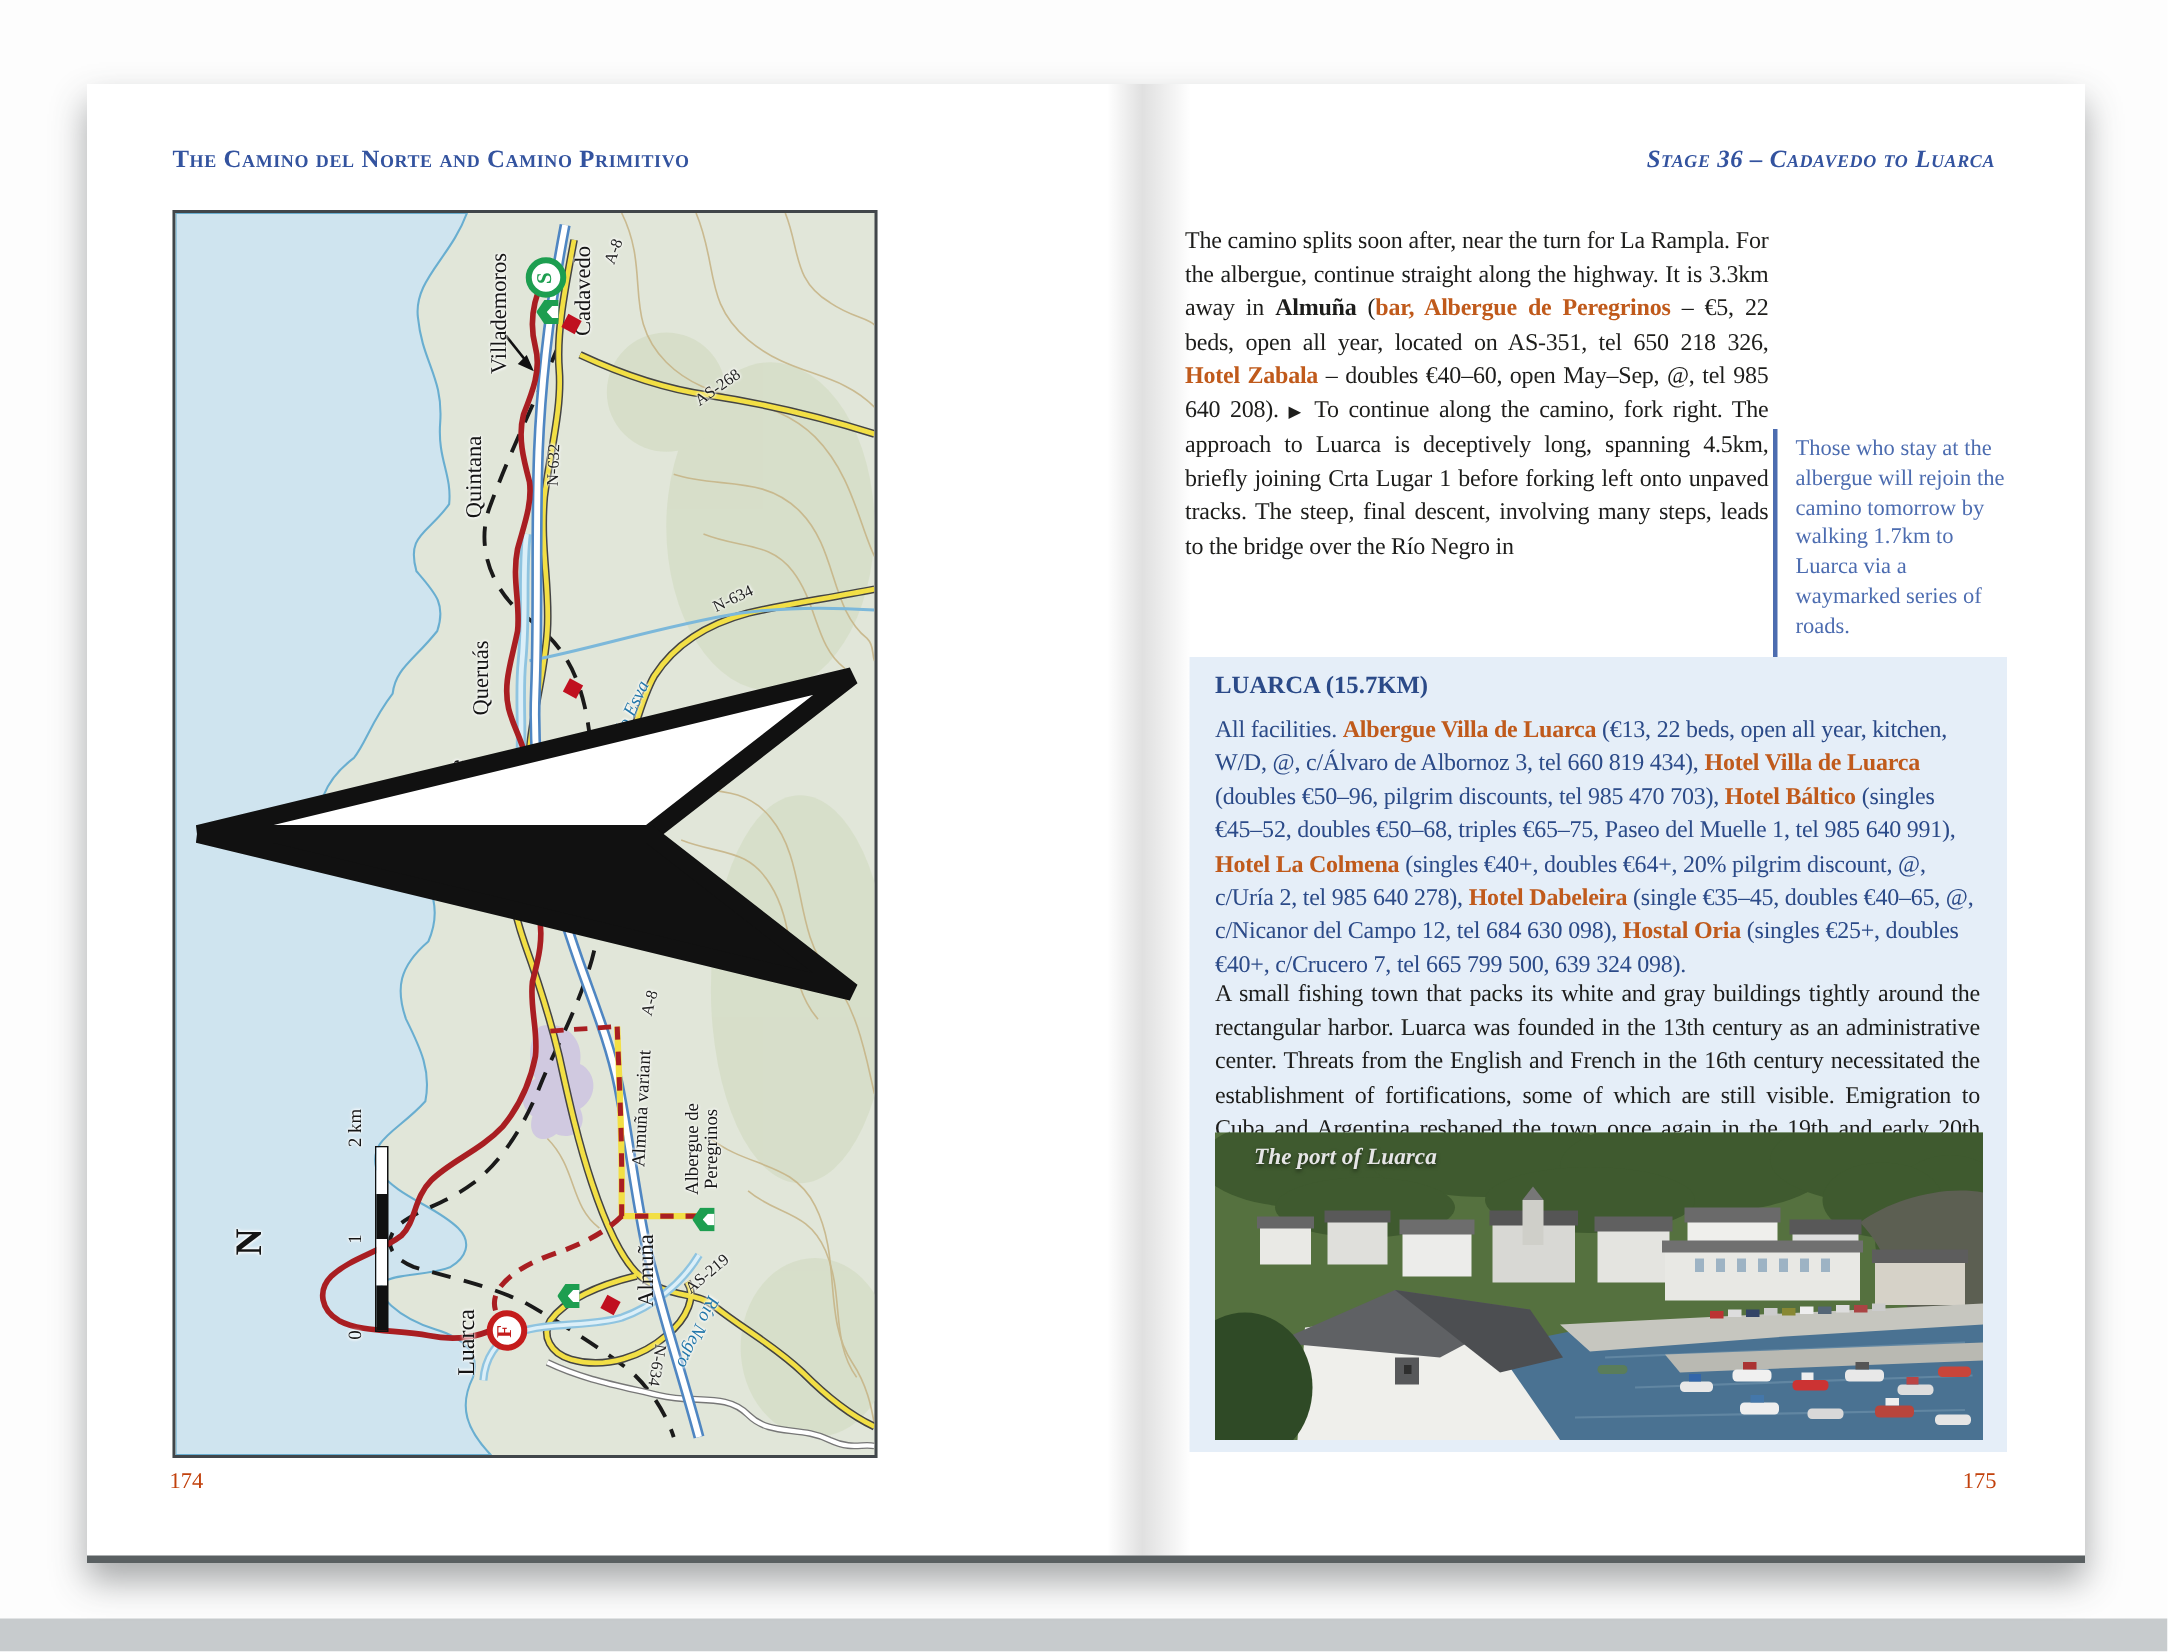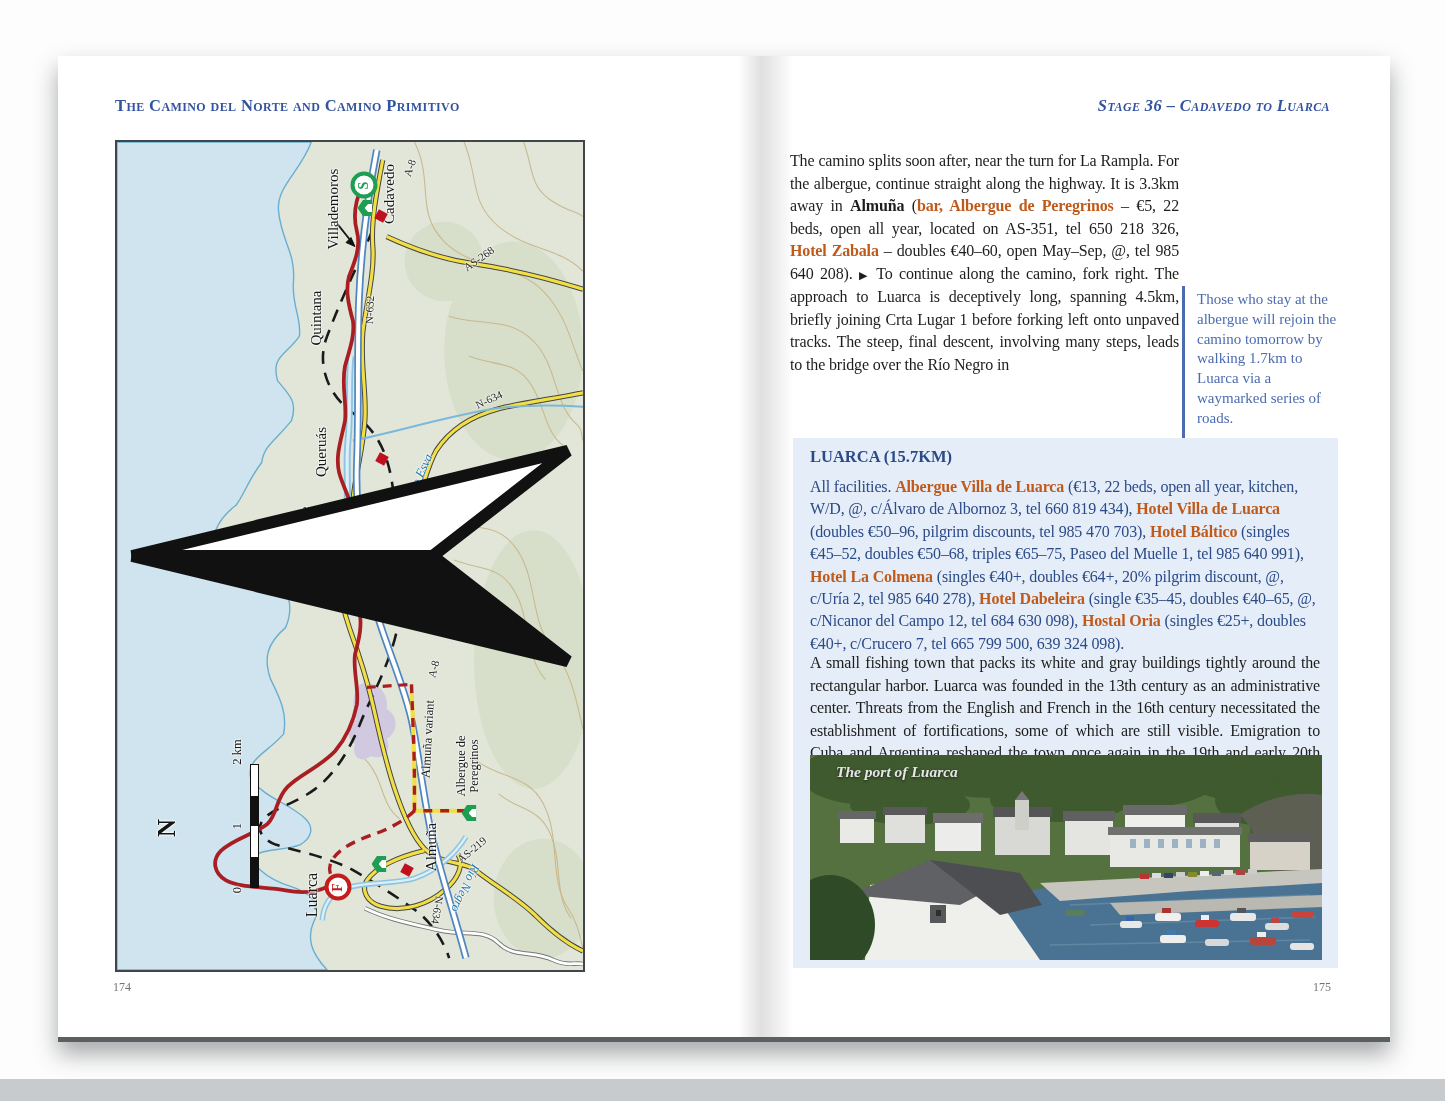--- a/index.html
+++ b/index.html
@@ -14,21 +14,21 @@
   .desk-band{position:absolute;left:0;right:0;bottom:0;height:22px;background:#c7cbcd;}
   .spread{position:absolute;left:58px;top:56px;width:1332px;height:986px;background:#fff;
     border-bottom:5px solid #5a6062; box-shadow:0 12px 22px rgba(60,64,66,.45);}
   .gutter{position:absolute;left:680px;top:0;width:56px;height:100%;
     background:linear-gradient(to right,rgba(0,0,0,0),rgba(0,0,0,.12) 42%,rgba(0,0,0,.09) 58%,rgba(0,0,0,0));}
   
   .hdr{position:absolute;top:40px;font-variant:small-caps;color:var(--accent-blue);
     font-size:16.5px;letter-spacing:.4px;font-weight:bold;}
   .hdr-left{left:57px;}
   .hdr-right{right:60px;font-style:italic;text-align:right;}
-  .pgnum{position:absolute;font-size:12px;color:#737373;}
+  .pgnum{position:absolute;font-size:15px;color:#c2410c;}
   .pg-left{left:55px;top:924px;}
   .pg-right{right:59px;top:924px;text-align:center;}
 
   
   .map{position:absolute;left:57px;top:84px;width:470px;height:832px;border:2px solid #41464a;
     background:var(--map-land);overflow:hidden;}
   .map svg{position:absolute;left:0;top:0;width:100%;height:100%;}
   .map-label{position:absolute;font-family:"Liberation Serif",serif;color:#151515;
     white-space:pre-line;text-align:center;line-height:1.02;
     text-shadow:0 0 2px #fff,0 0 2px #fff,0 0 3px #fff;}

